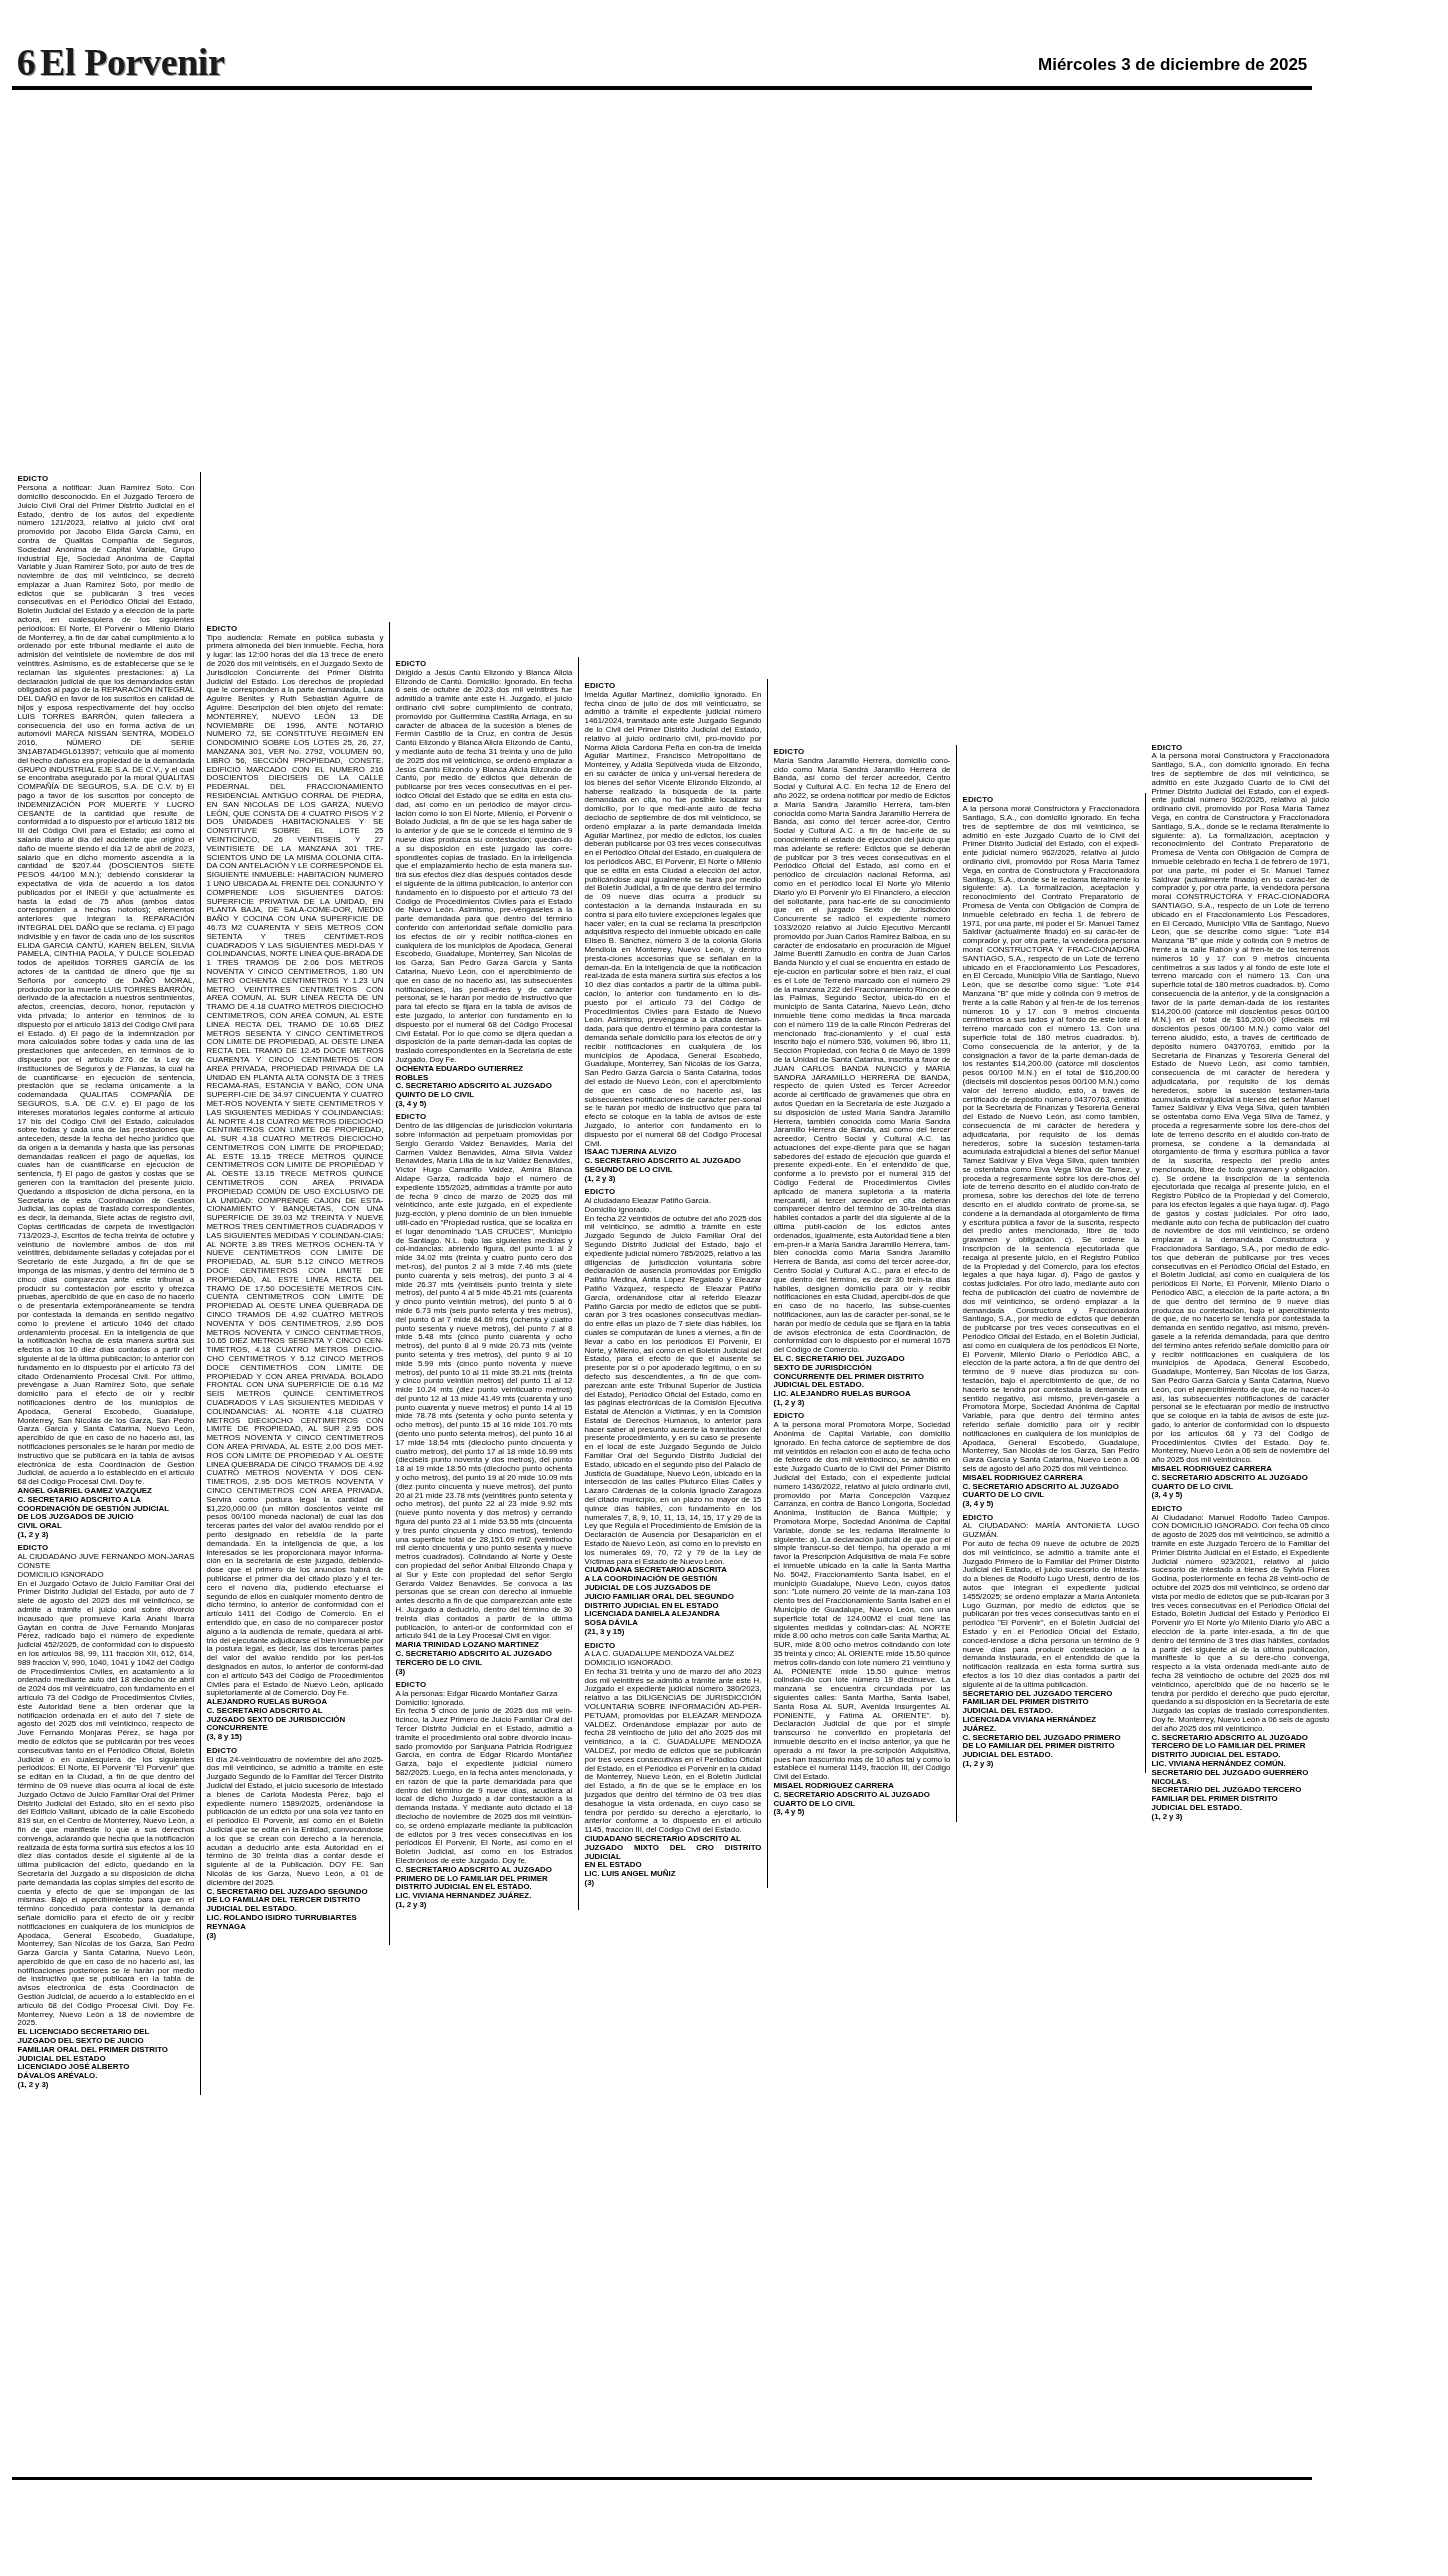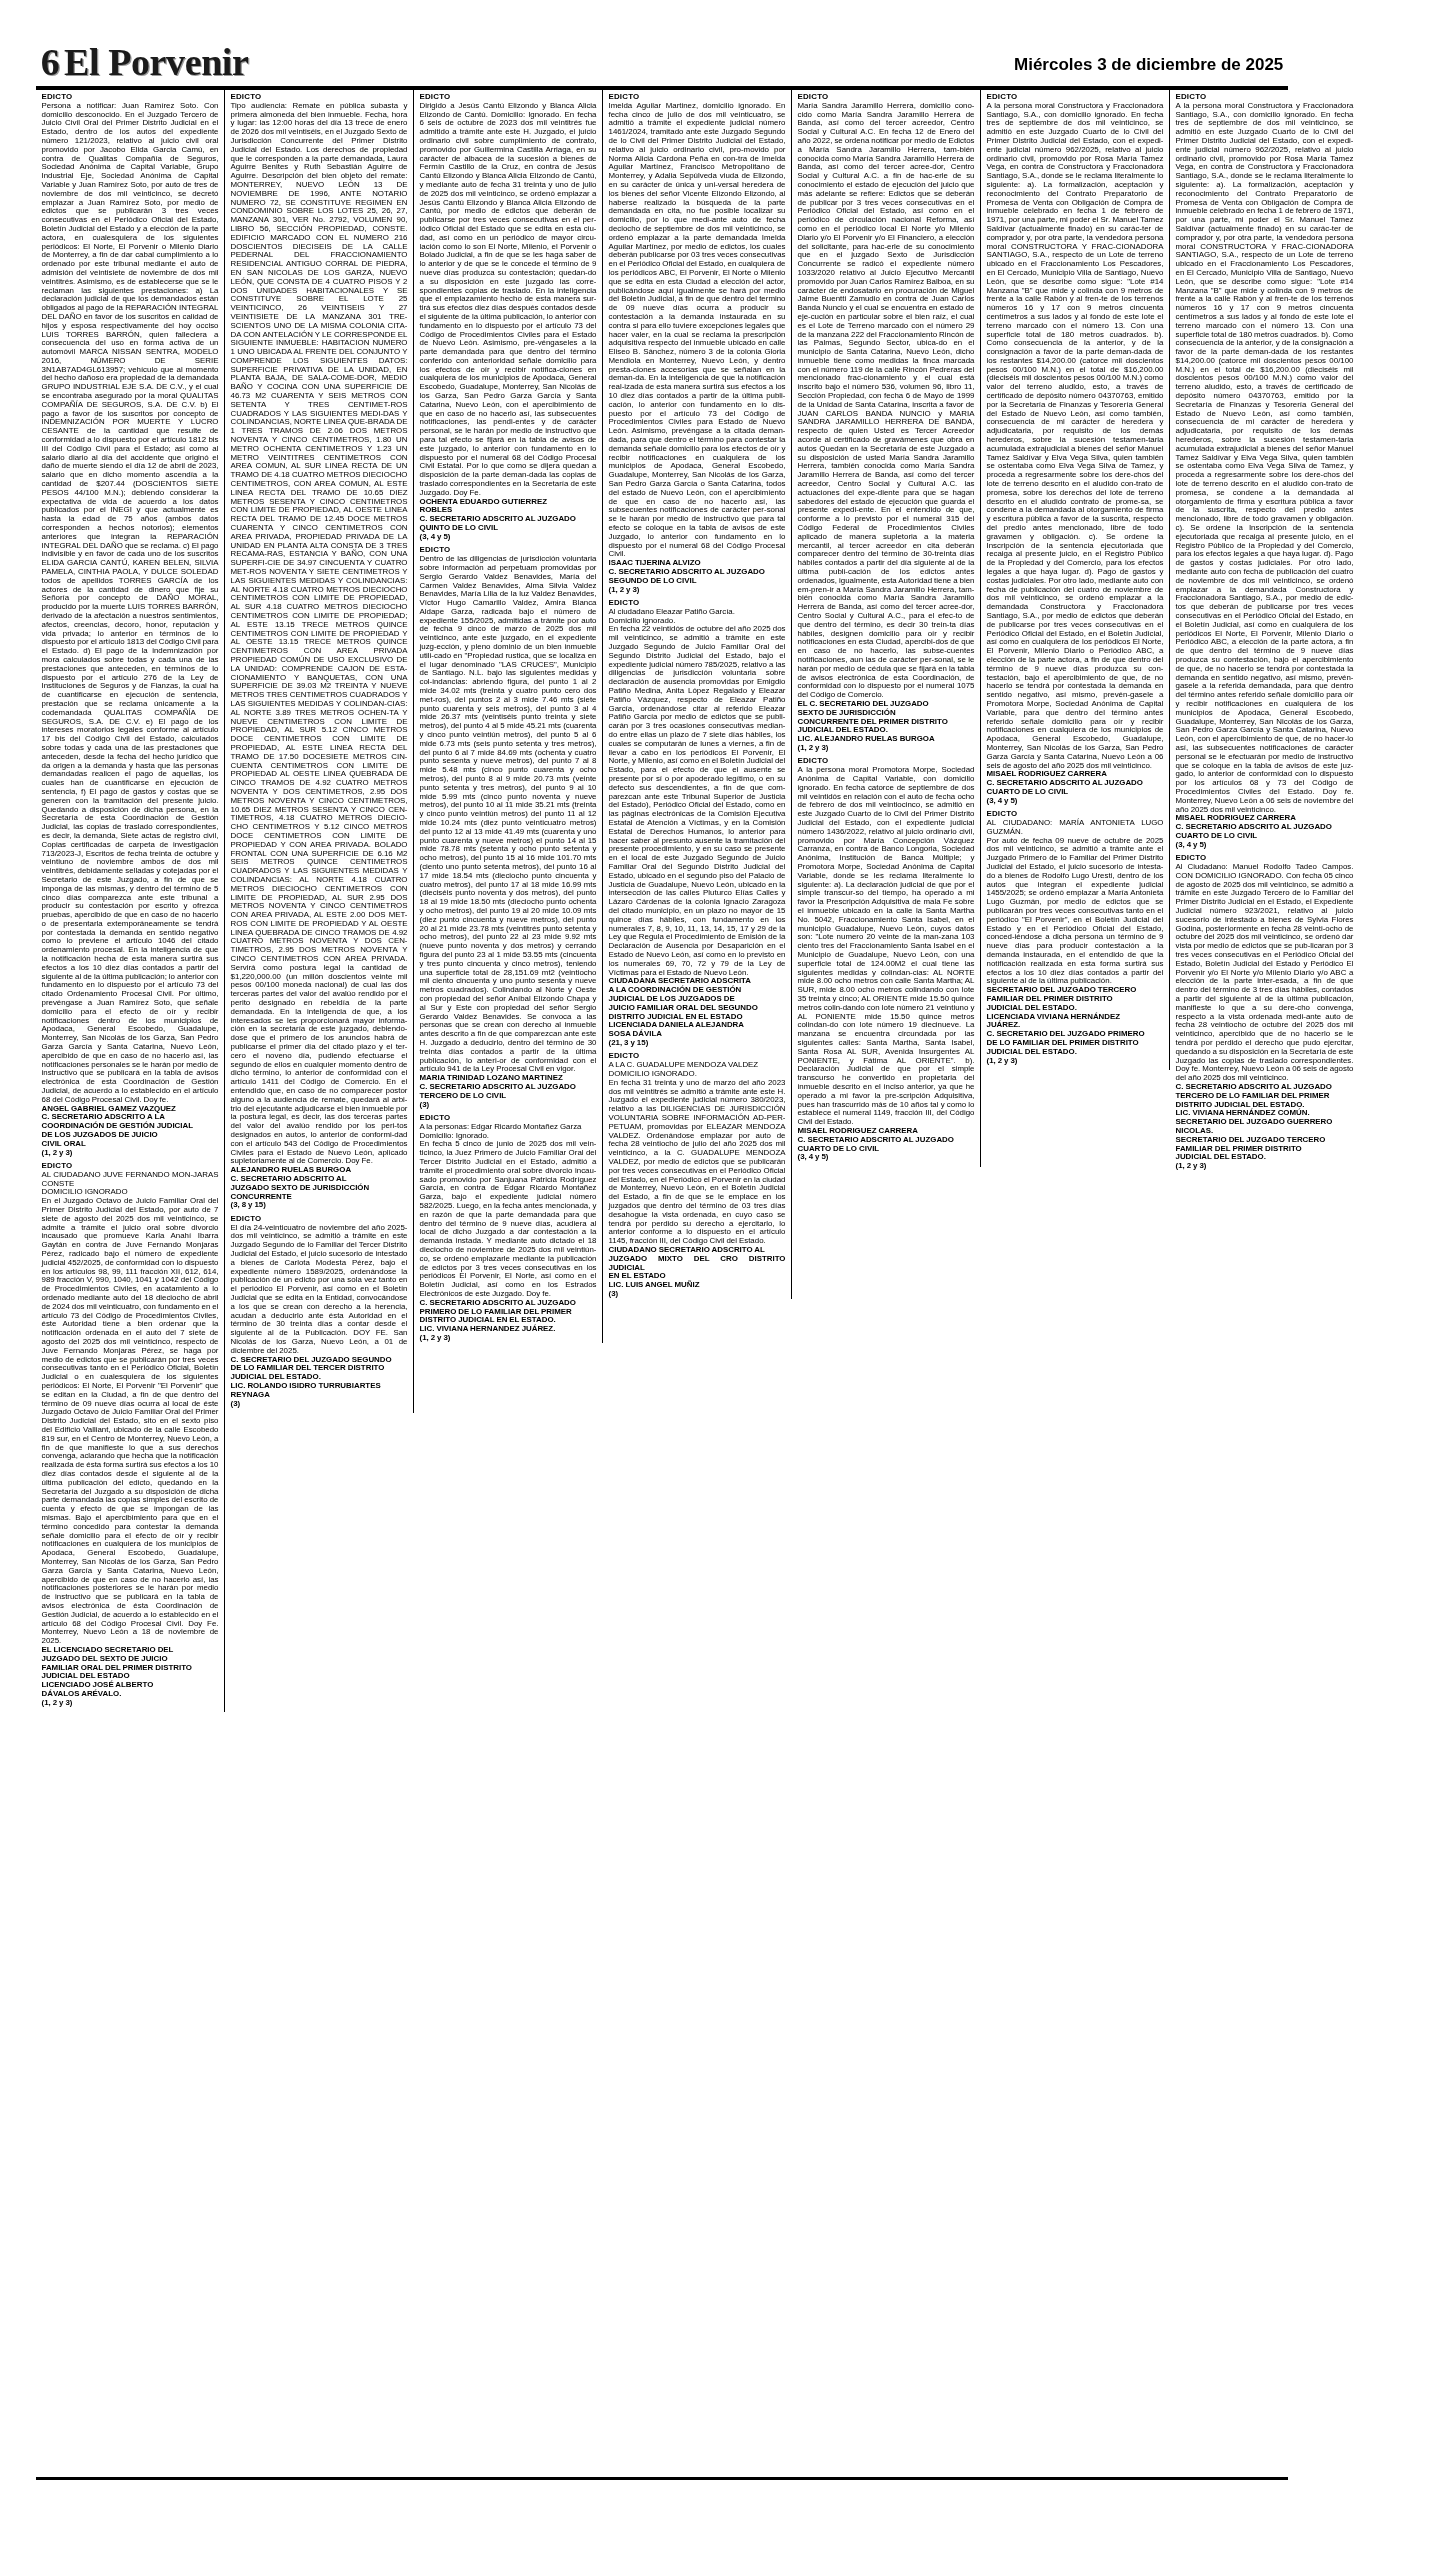--- a/index.html
+++ b/index.html
@@ -14,21 +14,21 @@
     font-family: "Liberation Sans", sans-serif;
     color: #000000;
     -webkit-font-smoothing: none;
   }
 
   .page {
     position: relative;
     width: 1324px;
     height: 2576px;
     box-sizing: border-box;
-    padding: 0 36px;
+    padding: 0 12px;
   }
 
   
   .masthead {
     height: 86px;
     position: relative;
     display: flex;
     align-items: flex-end;
     justify-content: space-between;
     padding-bottom: 4.7px;
@@ -66,21 +66,21 @@
   }
   .rule-bottom {
     height: 3.1px;
     background: #000;
     margin-top: 0;
   }
 
   
   .columns {
     display: flex;
-    align-items: flex-start;
+    align-items: center;
     height: 2387px;
   }
   .col {
     width: 189px;
     flex: 0 0 189px;
     box-sizing: border-box;
     padding: 3.1px 5.5px 0 5.5px;
     border-right: 1.2px solid #000;
     overflow: hidden;
   }

